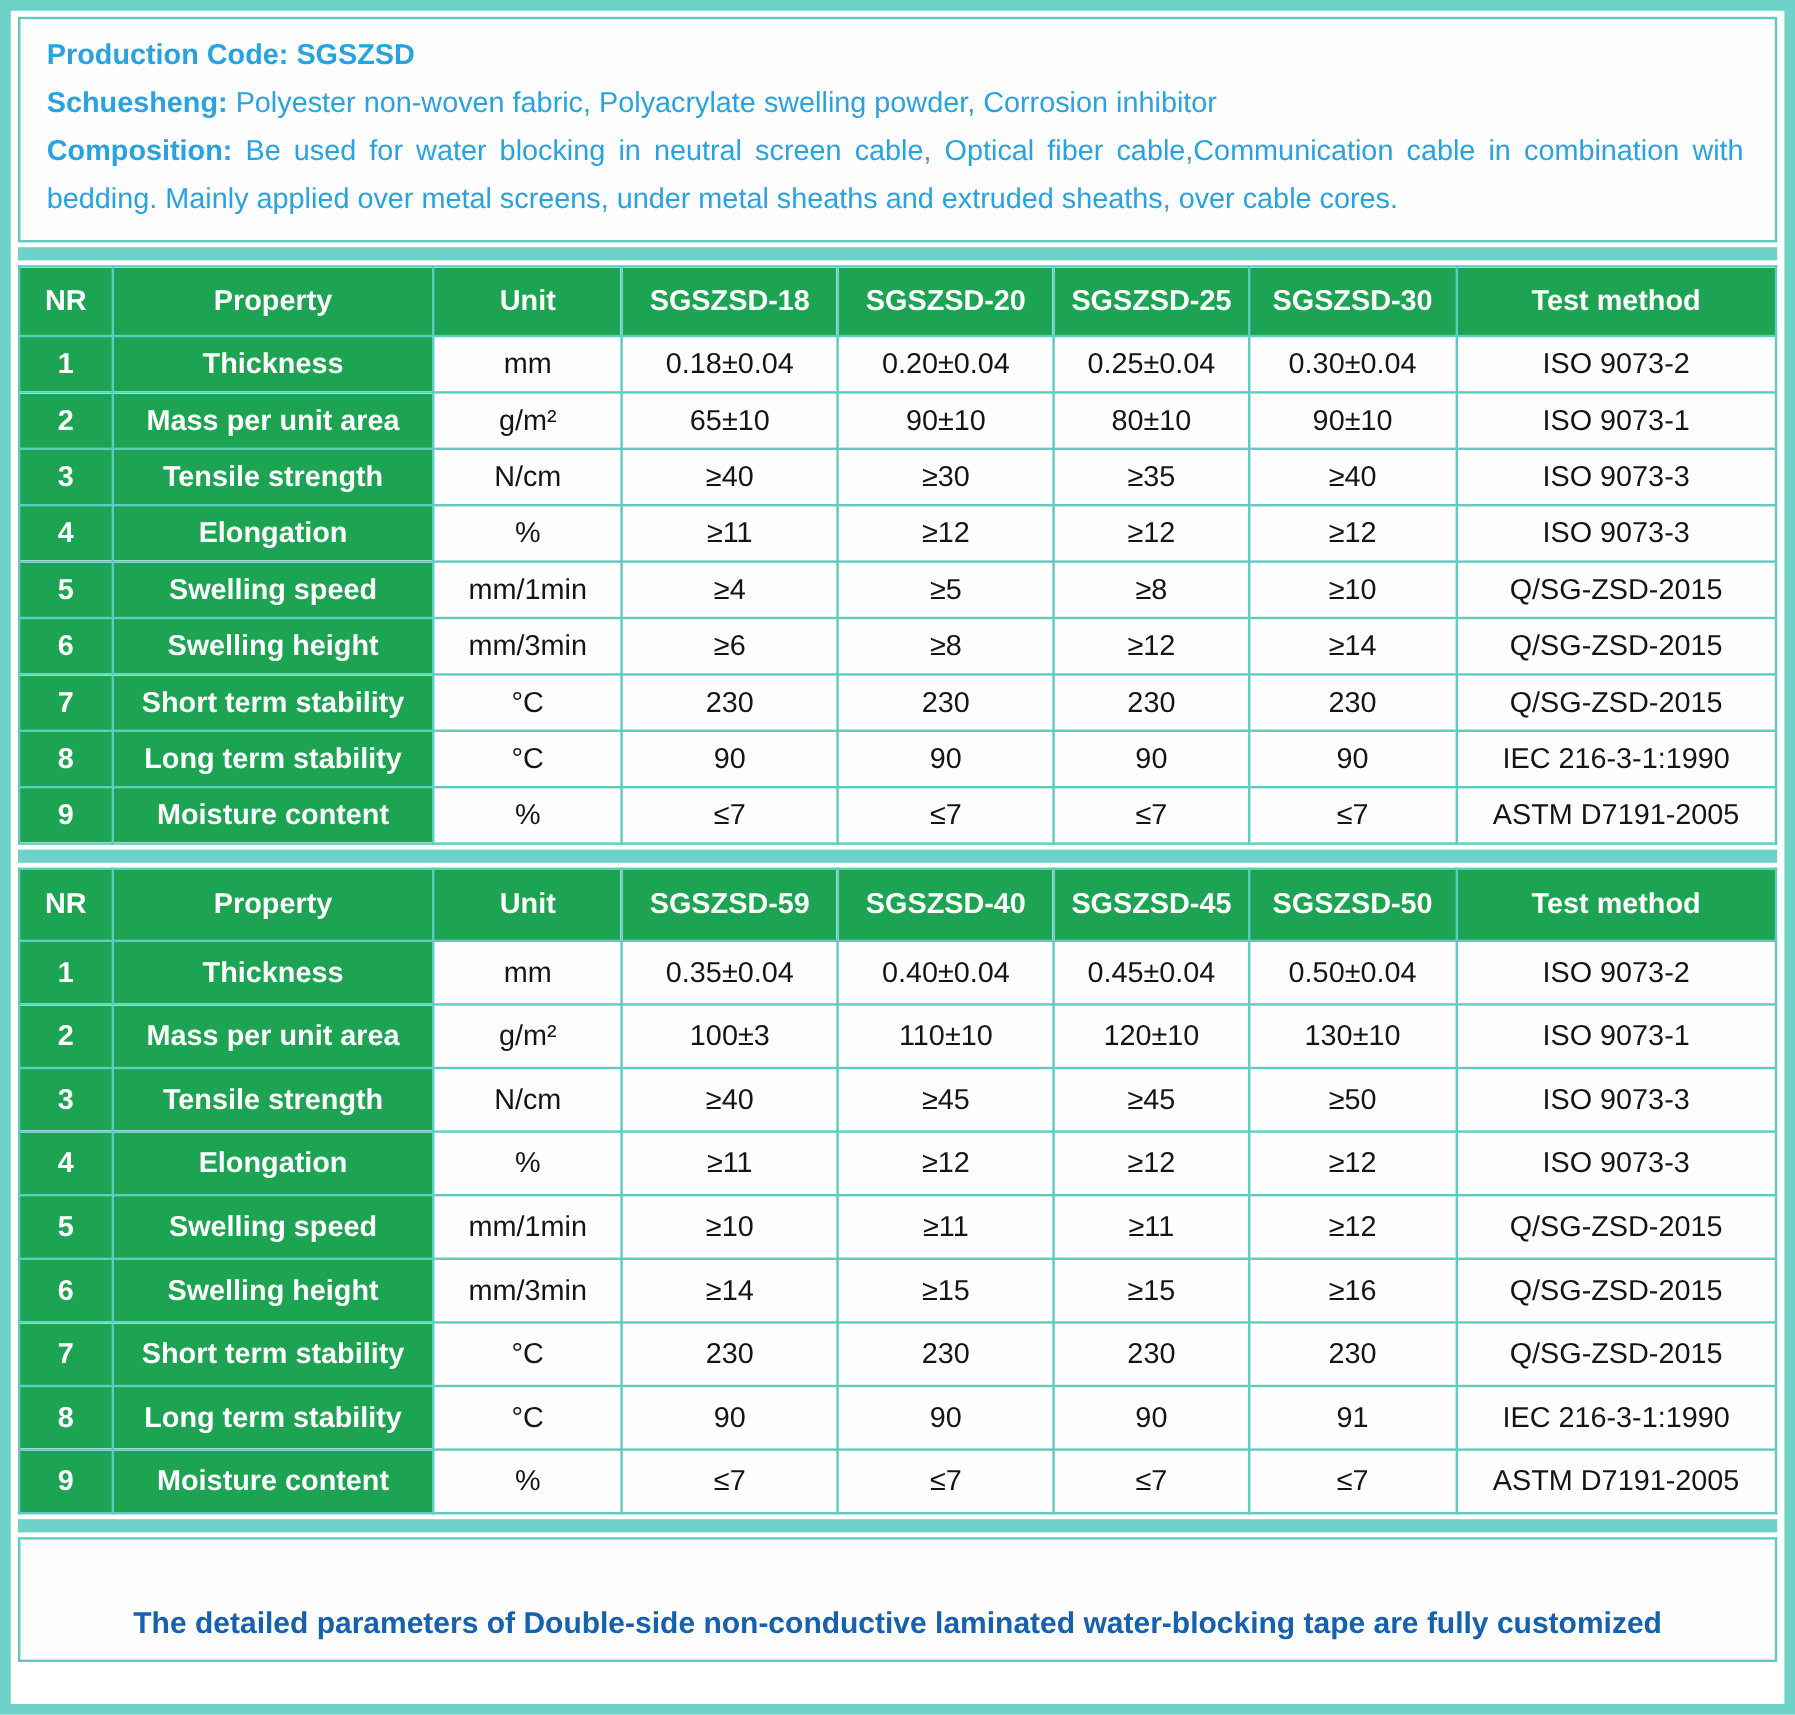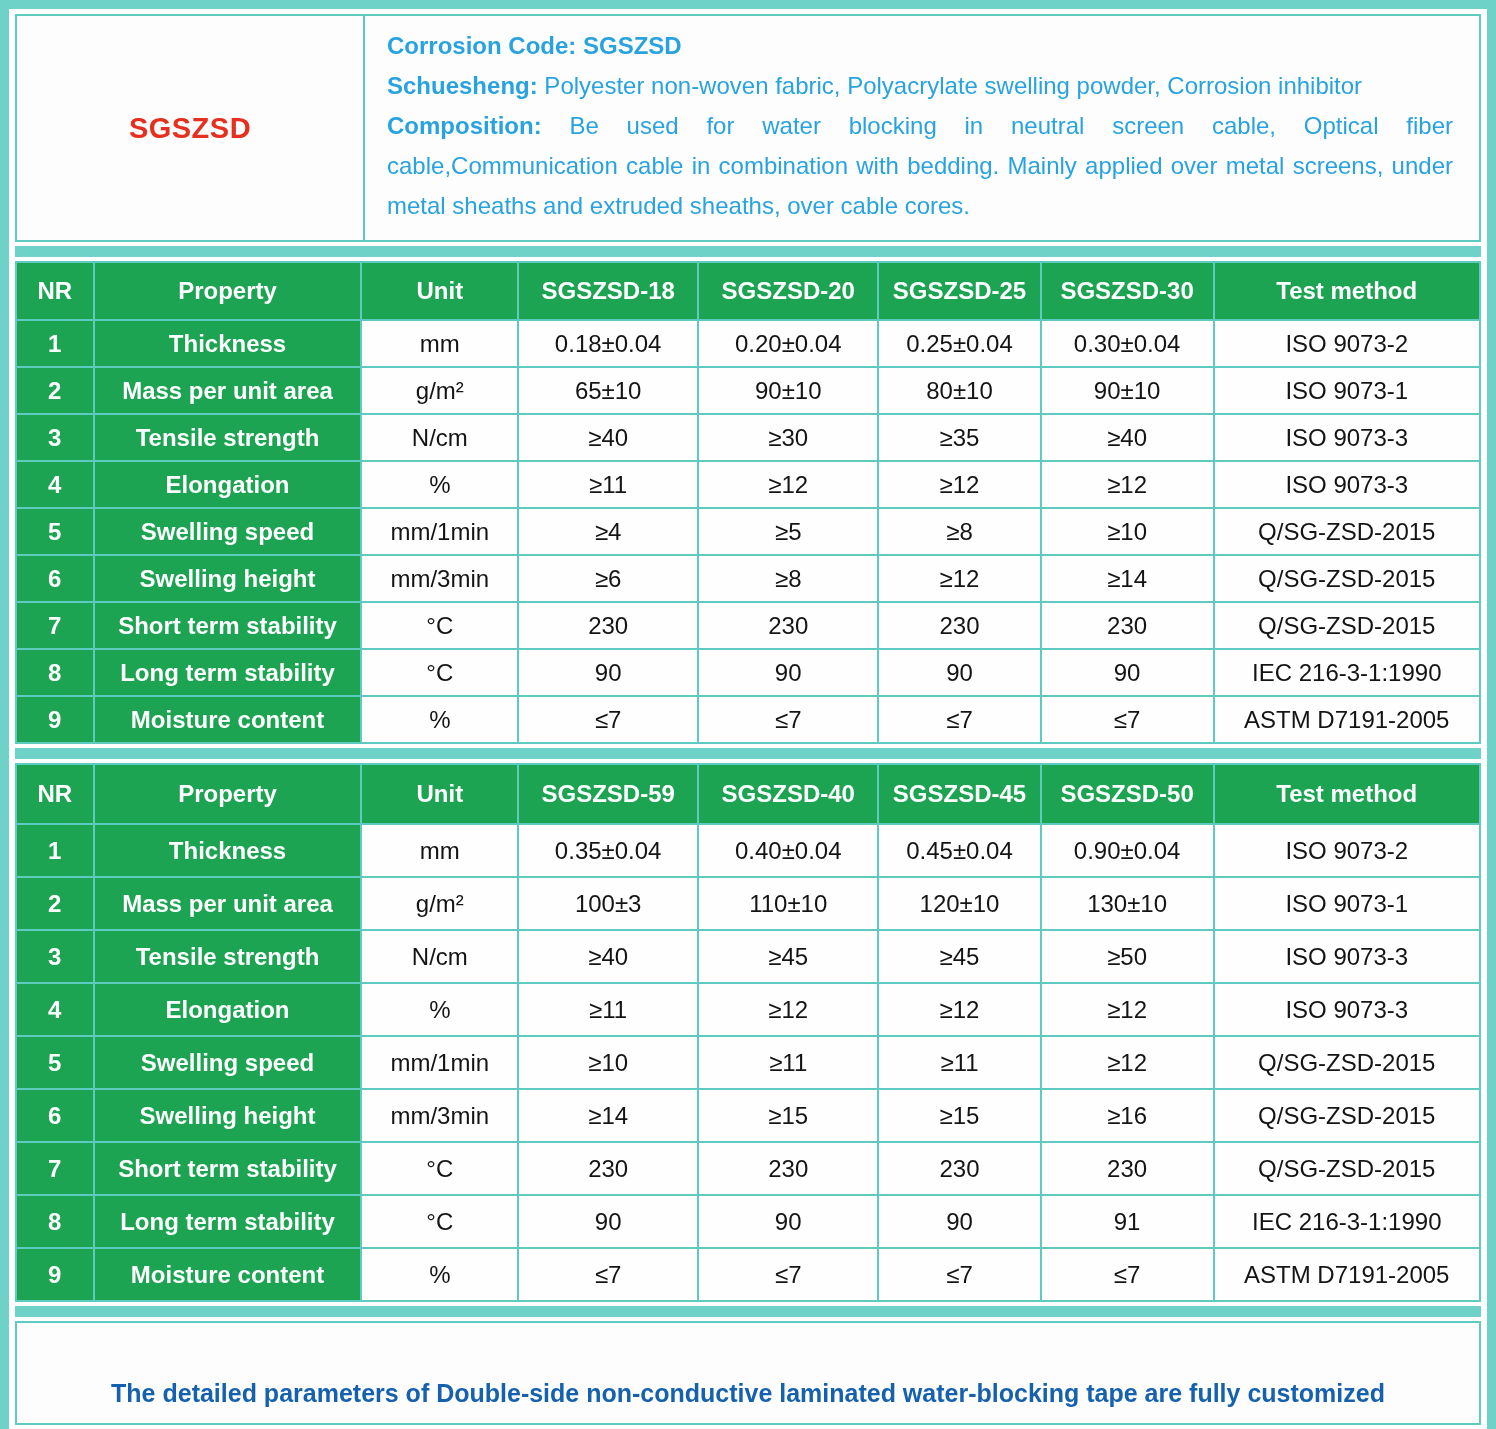--- a/index.html
+++ b/index.html
@@ -112,25 +112,22 @@
     text-align:center;
     margin-top:40px;
   }
 </style>
 </head>
 <body>
 
 <div class="frame">
 
   <section class="header-box">
-    <div class="code-cell">
-      <span class="code">SGSZSD</span>
-    </div>
     <div class="desc-cell">
-      <p><span class="lbl">Corrosion Code: SGSZSD</span><span></span></p>
+      <p><span class="lbl">Production Code: SGSZSD</span><span></span></p>
       <p><span class="lbl">Schuesheng:</span><span> Polyester non-woven fabric, Polyacrylate swelling powder, Corrosion inhibitor</span></p>
       <p><span class="lbl">Composition:</span><span> Be used for water blocking in neutral screen cable, Optical fiber cable,Communication cable in combination with bedding. Mainly applied over metal screens, under metal sheaths and extruded sheaths, over cable cores.</span></p>
     </div>
   </section>
 
   <div class="band"></div>
 
   <table class="t1">
     <colgroup>
       <col style="width:5.3%">
@@ -274,21 +271,21 @@
         </tr>
       </thead>
     <tbody>
         <tr>
           <td class="green-cell">1</td>
           <td class="green-cell">Thickness</td>
           <td class="data-cell">mm</td>
           <td class="data-cell">0.35±0.04</td>
           <td class="data-cell">0.40±0.04</td>
           <td class="data-cell">0.45±0.04</td>
-          <td class="data-cell">0.90±0.04</td>
+          <td class="data-cell">0.50±0.04</td>
           <td class="data-cell">ISO 9073-2</td>
         </tr>
         <tr>
           <td class="green-cell">2</td>
           <td class="green-cell">Mass per unit area</td>
           <td class="data-cell">g/m²</td>
           <td class="data-cell">100±3</td>
           <td class="data-cell">110±10</td>
           <td class="data-cell">120±10</td>
           <td class="data-cell">130±10</td>

